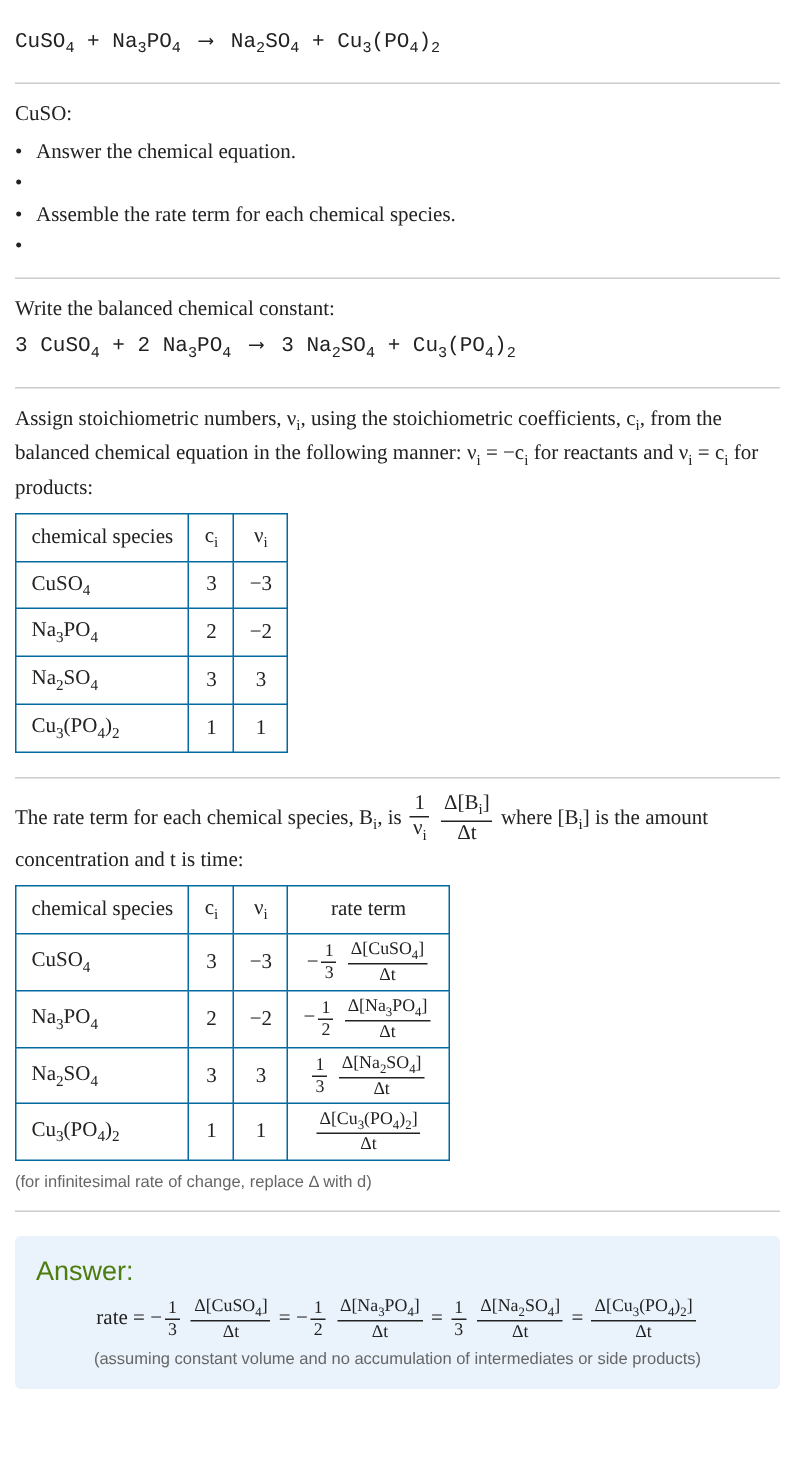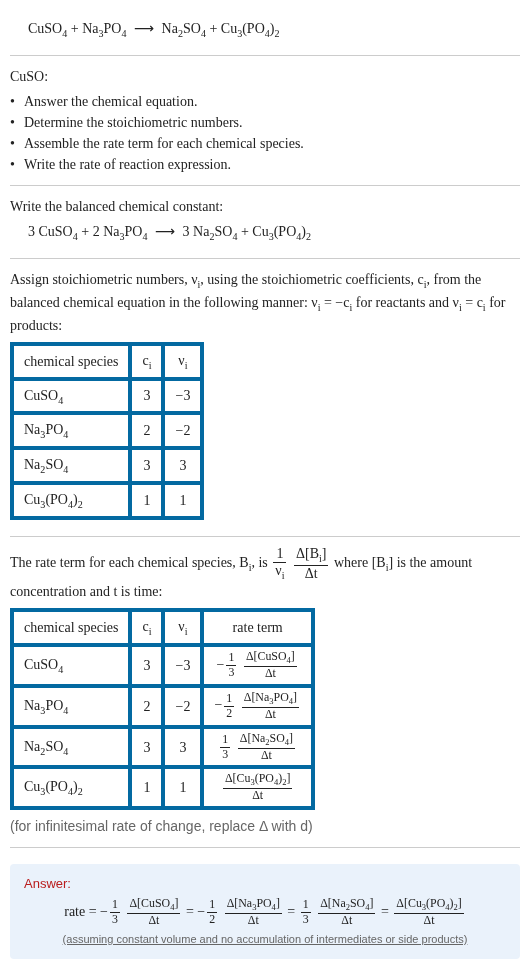--- a/index.html
+++ b/index.html
@@ -7,41 +7,41 @@
   font-family: Georgia, 'Times New Roman', serif;
   background: #fff;
   color: #222;
   font-size: 14px;
   line-height: 1.5;
   width: 530px;
   padding: 8px 10px;
 }
 .section { padding: 6px 0; }
 hr.divider { border: none; border-top: 1px solid #ccc; margin: 4px 0; }
-.eq { font-family: Liberation Serif, serif; margin: 4px 18px; }
+.eq { font-family: Liberation Mono, monospace; margin: 4px 0; }
 .sub { font-size: 0.72em; vertical-align: sub; }
 .bullet-list { margin-top: 4px; }
 .bullet-row { display: flex; align-items: flex-start; gap: 4px; }
 .bullet-row .b { width: 10px; }
 .ital { }
 table {
   border-collapse: collapse;
   margin: 6px 0;
 }
 td, th {
-  border: 4px solid #0369a1;
+  border: 1px solid #0369a1;
   padding: 4px 10px;
   text-align: center;
   font-weight: normal;
 }
 th { font-weight: normal; }
 .leftcell { text-align: left; }
 .table-note {
   font-family: Arial, Helvetica, sans-serif;
-  font-size: 14px;
+  font-size: 11px;
   color: #666;
   margin-top: 3px;
 }
 .frac {
   display: inline-flex;
   flex-direction: column;
   text-align: center;
   vertical-align: middle;
   font-size: 0.85em;
   line-height: 1.0;
@@ -51,35 +51,34 @@
 .frac .den { padding: 1px 2px 0; }
 .frac.big { font-size: 1em; }
 .rateterm { white-space: nowrap; }
 .answer {
   background: #eaf2fb;
   border-radius: 4px;
   padding: 10px 14px 12px;
   margin-top: 6px;
 }
 .answer .ans-label {
-  color: #b91c1c;
+  color: #4d7c0f;
   font-family: Arial, Helvetica, sans-serif;
-  font-size: 13px;
+  font-size: 18px;
   margin-bottom: 4px;
 }
 .answer .ans-expr {
   text-align: center;
   margin: 4px 0;
 }
 .answer .ans-note {
   font-family: Arial, Helvetica, sans-serif;
   font-size: 11px;
   color: #666;
   text-align: center;
-  text-decoration: underline;
 }
 .arrow { margin: 0 4px; }
 </style>
 </head>
 <body>
 
 <div class="section">
   <div class="eq">CuSO<span class="sub">4</span> + Na<span class="sub">3</span>PO<span class="sub">4</span> <span class="arrow">⟶</span> Na<span class="sub">2</span>SO<span class="sub">4</span> + Cu<span class="sub">3</span>(PO<span class="sub">4</span>)<span class="sub">2</span></div>
 </div>
 
@@ -87,29 +86,27 @@
 
 <div class="section">
   <div>CuSO:</div>
   <div class="bullet-list">
     <div class="bullet-row">
         <span class="b">•</span>
         <span>Answer the chemical equation.</span>
       </div>
     <div class="bullet-row">
         <span class="b">•</span>
-        <span>Determine the stoichiometric numbers.</span>
       </div>
     <div class="bullet-row">
         <span class="b">•</span>
         <span>Assemble the rate term for each chemical species.</span>
       </div>
     <div class="bullet-row">
         <span class="b">•</span>
-        <span>Write the rate of reaction expression.</span>
       </div>
   </div>
 </div>
 
 <hr class="divider">
 
 <div class="section">
   <div>Write the balanced chemical constant:</div>
   <div class="eq">3 CuSO<span class="sub">4</span> + 2 Na<span class="sub">3</span>PO<span class="sub">4</span> <span class="arrow">⟶</span> 3 Na<span class="sub">2</span>SO<span class="sub">4</span> + Cu<span class="sub">3</span>(PO<span class="sub">4</span>)<span class="sub">2</span></div>
 </div>

